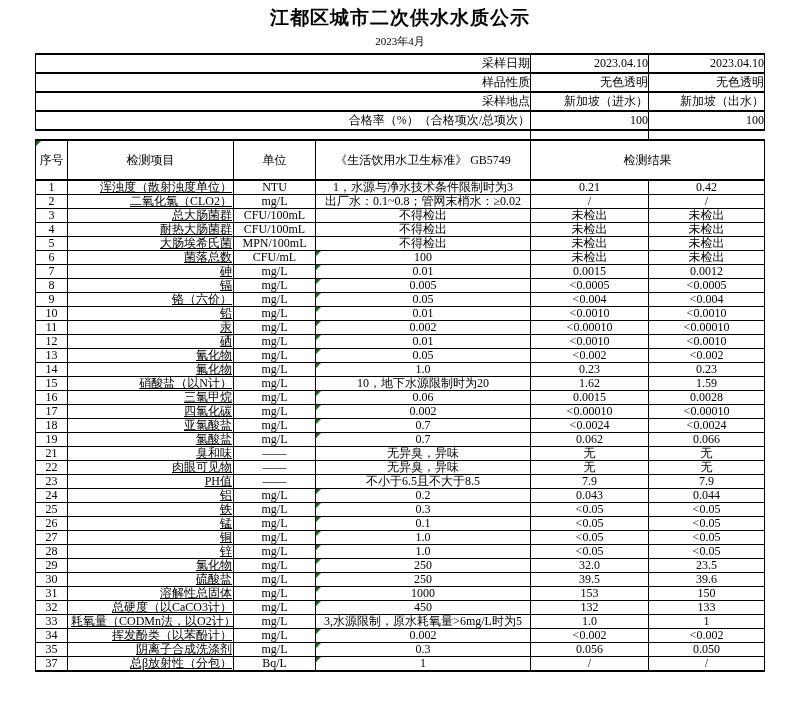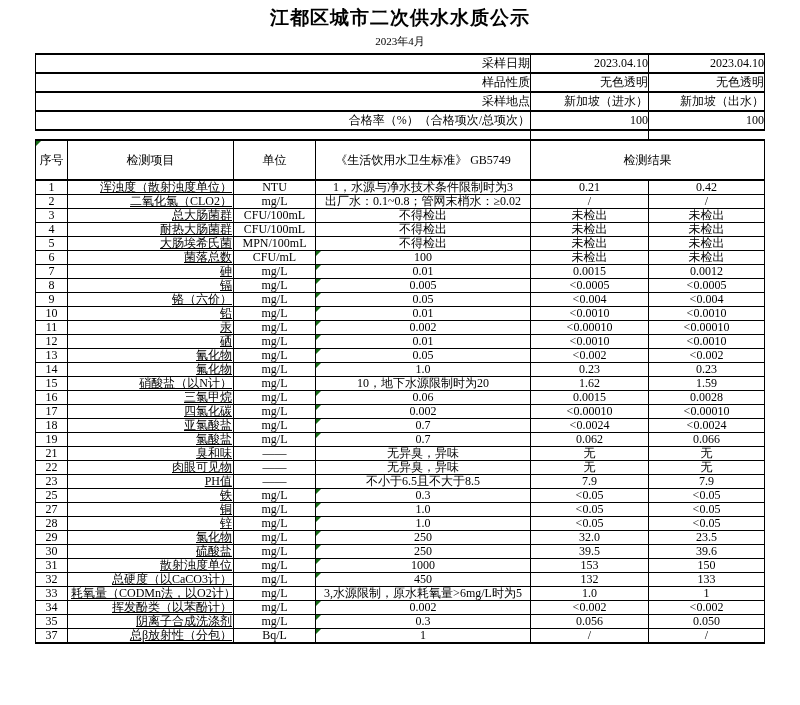--- a/index.html
+++ b/index.html
@@ -326,30 +326,46 @@
 
   <tr>
     <td class="c-no">23</td>
     <td class="c-item">PH值</td>
     <td class="c-unit">——</td>
     <td class="c-std"><span class="std-text">不小于6.5且不大于8.5</span></td>
     <td class="c-inlet">7.9</td>
     <td class="c-outlet">7.9</td>
   </tr>
 
+  <tr>
+    <td class="c-no">24</td>
+    <td class="c-item">铝</td>
+    <td class="c-unit">mg/L</td>
+    <td class="c-std has-marker"><span class="note-marker"></span><span class="std-text">0.2</span></td>
+    <td class="c-inlet">0.043</td>
+    <td class="c-outlet">0.044</td>
+  </tr>
 
   <tr>
     <td class="c-no">25</td>
     <td class="c-item">铁</td>
     <td class="c-unit">mg/L</td>
     <td class="c-std has-marker"><span class="note-marker"></span><span class="std-text">0.3</span></td>
     <td class="c-inlet">&lt;0.05</td>
     <td class="c-outlet">&lt;0.05</td>
   </tr>
 
+  <tr>
+    <td class="c-no">26</td>
+    <td class="c-item">锰</td>
+    <td class="c-unit">mg/L</td>
+    <td class="c-std has-marker"><span class="note-marker"></span><span class="std-text">0.1</span></td>
+    <td class="c-inlet">&lt;0.05</td>
+    <td class="c-outlet">&lt;0.05</td>
+  </tr>
 
   <tr>
     <td class="c-no">27</td>
     <td class="c-item">铜</td>
     <td class="c-unit">mg/L</td>
     <td class="c-std has-marker"><span class="note-marker"></span><span class="std-text">1.0</span></td>
     <td class="c-inlet">&lt;0.05</td>
     <td class="c-outlet">&lt;0.05</td>
   </tr>
 
@@ -375,21 +391,21 @@
     <td class="c-no">30</td>
     <td class="c-item">硫酸盐</td>
     <td class="c-unit">mg/L</td>
     <td class="c-std has-marker"><span class="note-marker"></span><span class="std-text">250</span></td>
     <td class="c-inlet">39.5</td>
     <td class="c-outlet">39.6</td>
   </tr>
 
   <tr>
     <td class="c-no">31</td>
-    <td class="c-item">散射浊度单位</td>
+    <td class="c-item">溶解性总固体</td>
     <td class="c-unit">mg/L</td>
     <td class="c-std has-marker"><span class="note-marker"></span><span class="std-text">1000</span></td>
     <td class="c-inlet">153</td>
     <td class="c-outlet">150</td>
   </tr>
 
   <tr>
     <td class="c-no">32</td>
     <td class="c-item">总硬度（以CaCO3计）</td>
     <td class="c-unit">mg/L</td>

